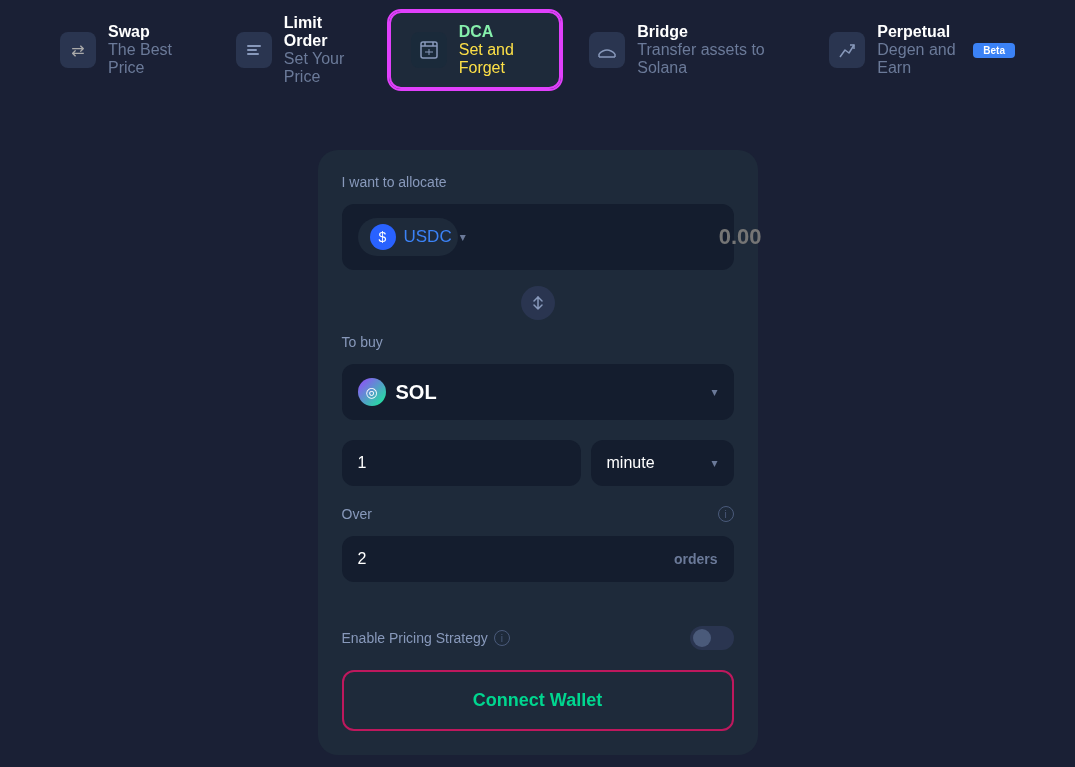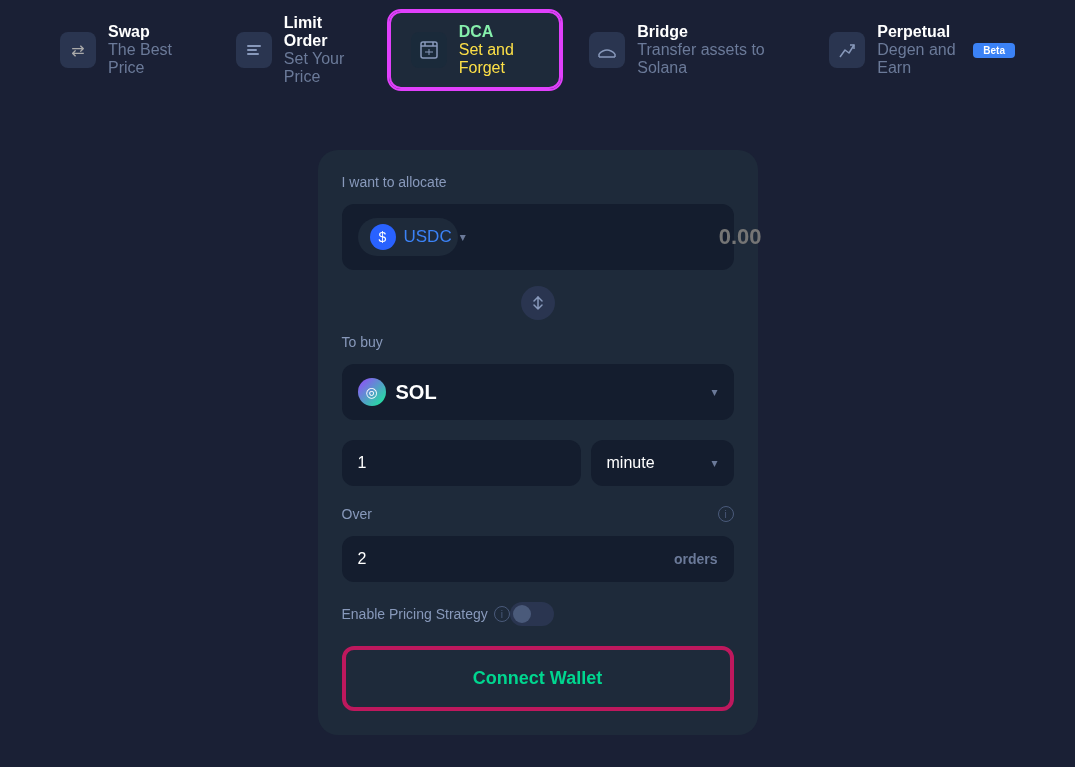--- a/index.html
+++ b/index.html
@@ -324,22 +324,23 @@
     .orders-label {
       color: #6b7a99;
       font-size: 14px;
       font-weight: bold;
     }
 
     
     .pricing-strategy-row {
       display: flex;
       align-items: center;
-      justify-content: flex-start;
+      justify-content: space-between;
       margin-bottom: 16px;
+      margin-top: 24px;
     }
 
     .pricing-strategy-label {
       display: flex;
       align-items: center;
       gap: 6px;
       color: #8899bb;
       font-size: 14px;
     }
 
@@ -365,21 +366,21 @@
       left: 3px;
       transition: left 0.2s;
     }
 
     
     .connect-wallet-btn {
       width: 100%;
       padding: 18px;
       border-radius: 12px;
       background: #1e2a3a;
-      border: 4px solid #be185d;
+      border: 2px solid #be185d;
       color: #00d68f;
       font-size: 18px;
       font-weight: 600;
       cursor: pointer;
       text-align: center;
     }
   </style>
 </head>
 <body>
 

